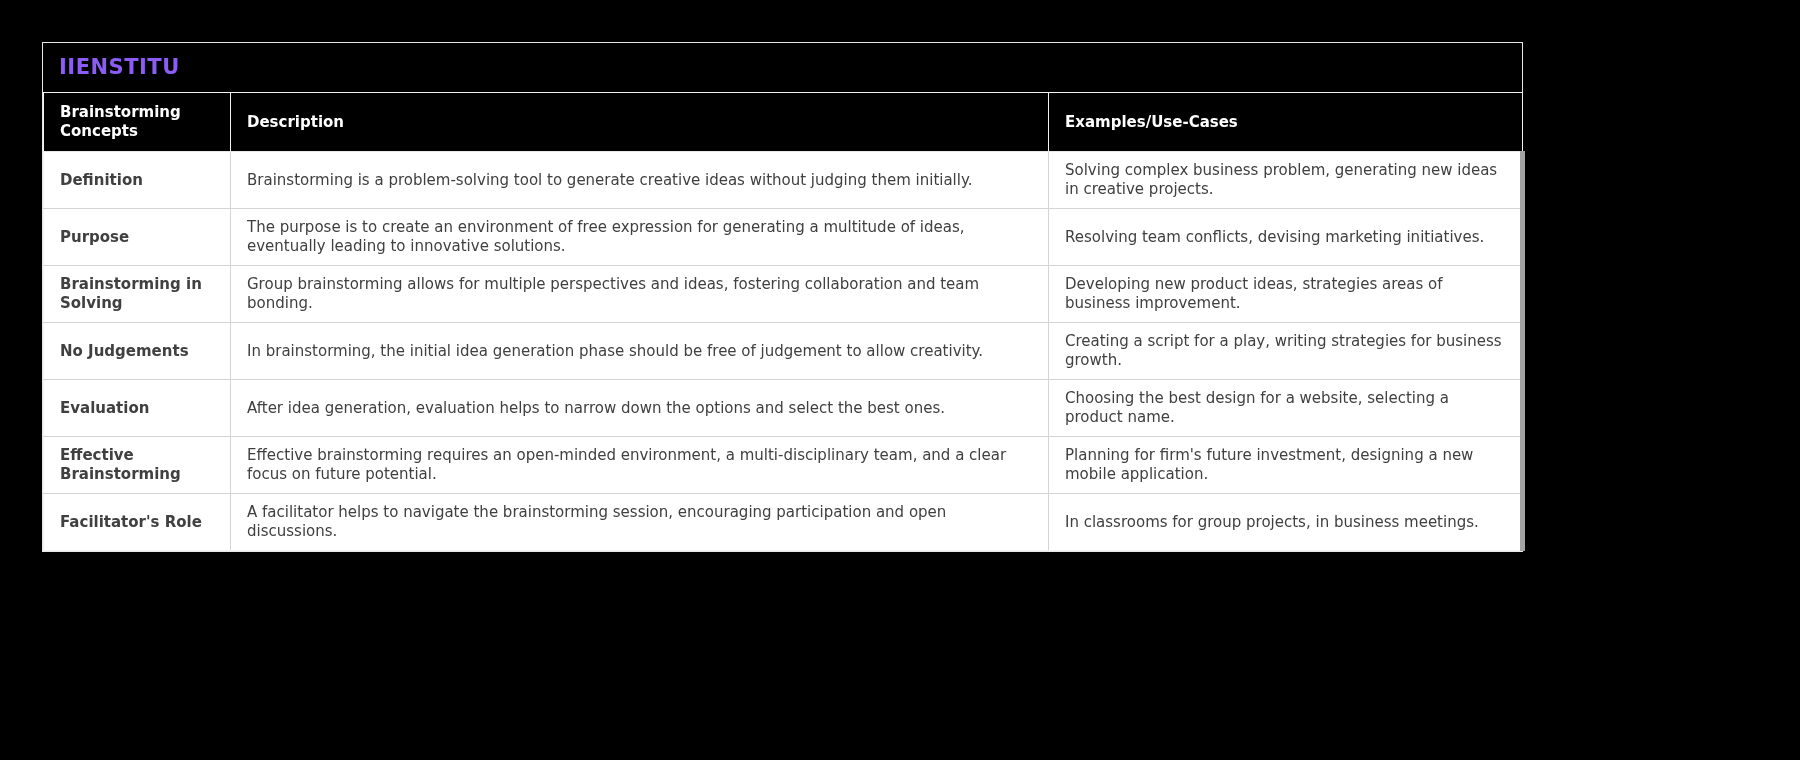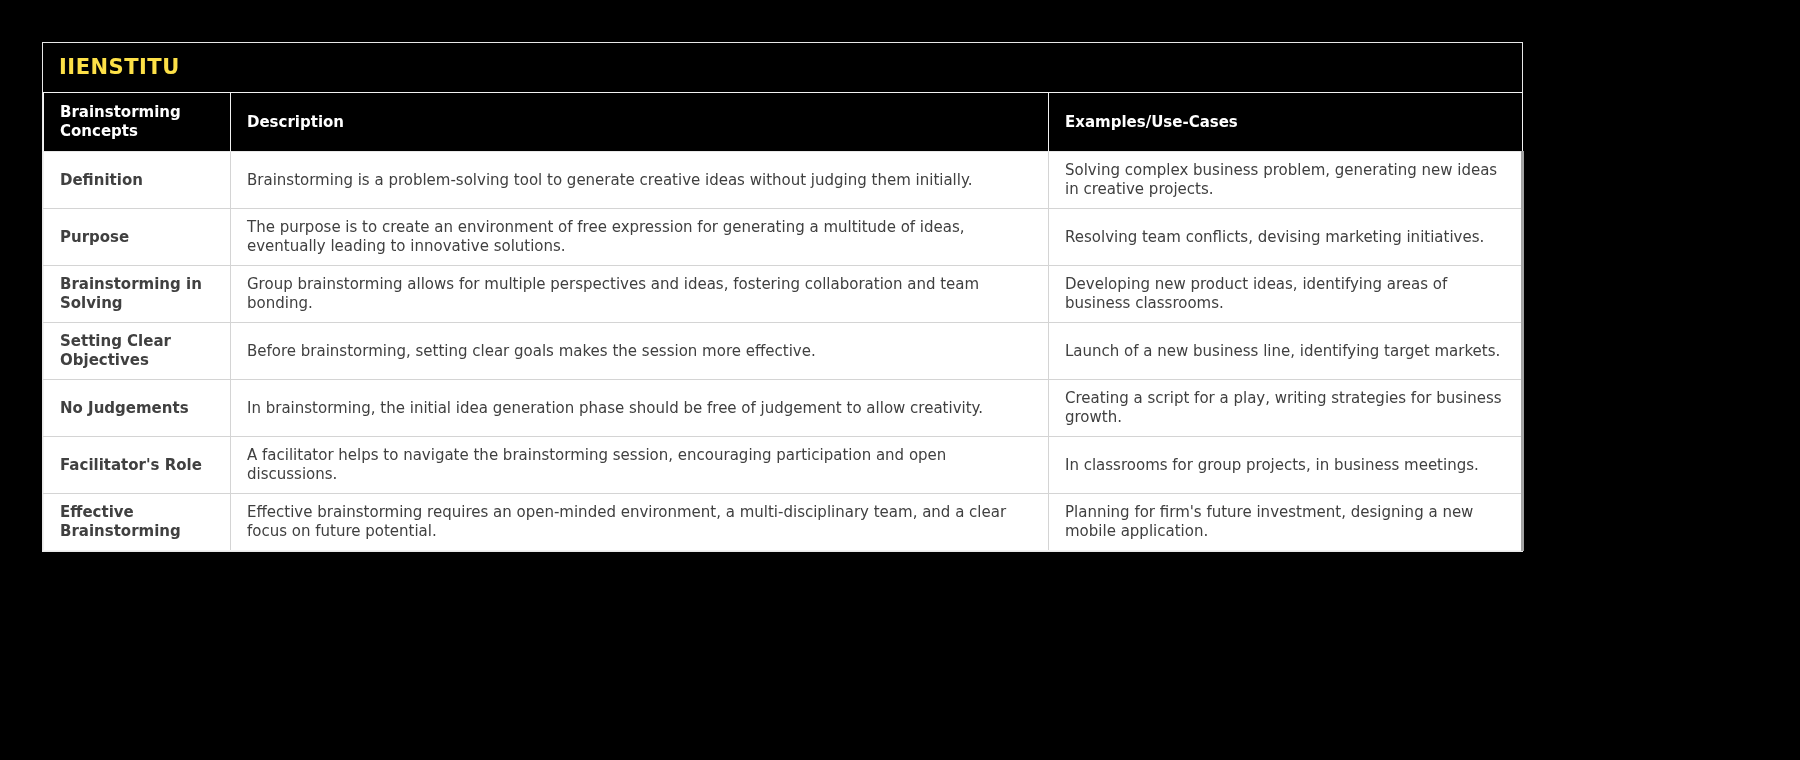--- a/index.html
+++ b/index.html
@@ -15,21 +15,21 @@
     position: absolute;
     left: 42px;
     top: 42px;
     width: 1481px;
     background: #000000;
     border: 1px solid #e8e8e8;
     box-sizing: border-box;
   }
   .brand-bar {
     background: #000000;
-    color: #fde047;
+    color: #8b5cf6;
     font-size: 21px;
     font-weight: bold;
     letter-spacing: 0.5px;
     padding: 12px 16px 13px 16px;
   }
   table.concepts {
     width: 100%;
     border-collapse: collapse;
     table-layout: fixed;
   }
@@ -56,21 +56,21 @@
     padding: 9px 16px;
     border: 1px solid #d4d4d4;
     vertical-align: middle;
     word-wrap: break-word;
   }
   table.concepts tbody tr td:first-child {
     border-left: 1px solid #f2f2f2;
     font-weight: bold;
   }
   table.concepts tbody tr td:last-child {
-    border-right: 3px solid #a3a3a3;
+    border-right: 5px solid #a3a3a3;
     margin-left: 32px;
   }
   table.concepts tbody tr:last-child td {
     border-bottom: 1px solid #f2f2f2;
   }
 </style>
 </head>
 <body>
 
 <div class="panel">
@@ -98,43 +98,43 @@
   <tr>
     <td>Purpose</td>
     <td>The purpose is to create an environment of free expression for generating a multitude of ideas, eventually leading to innovative solutions.</td>
     <td>Resolving team conflicts, devising marketing initiatives.</td>
   </tr>
 
 
   <tr>
     <td>Brainstorming in Solving</td>
     <td>Group brainstorming allows for multiple perspectives and ideas, fostering collaboration and team bonding.</td>
-    <td>Developing new product ideas, identifying areas of business classrooms.</td>
+    <td>Developing new product ideas, strategies areas of business improvement.</td>
   </tr>
 
-  <tr>
-    <td>Setting Clear Objectives</td>
-    <td>Before brainstorming, setting clear goals makes the session more effective.</td>
-    <td>Launch of a new business line, identifying target markets.</td>
-  </tr>
 
   <tr>
     <td>No Judgements</td>
     <td>In brainstorming, the initial idea generation phase should be free of judgement to allow creativity.</td>
     <td>Creating a script for a play, writing strategies for business growth.</td>
   </tr>
 
-
   <tr>
-    <td>Facilitator's Role</td>
-    <td>A facilitator helps to navigate the brainstorming session, encouraging participation and open discussions.</td>
-    <td>In classrooms for group projects, in business meetings.</td>
+    <td>Evaluation</td>
+    <td>After idea generation, evaluation helps to narrow down the options and select the best ones.</td>
+    <td>Choosing the best design for a website, selecting a product name.</td>
   </tr>
 
   <tr>
     <td>Effective Brainstorming</td>
     <td>Effective brainstorming requires an open-minded environment, a multi-disciplinary team, and a clear focus on future potential.</td>
     <td>Planning for firm's future investment, designing a new mobile application.</td>
   </tr>
 
+  <tr>
+    <td>Facilitator's Role</td>
+    <td>A facilitator helps to navigate the brainstorming session, encouraging participation and open discussions.</td>
+    <td>In classrooms for group projects, in business meetings.</td>
+  </tr>
+
 </tbody>
   </table>
 </div>
 
 </body></html>

